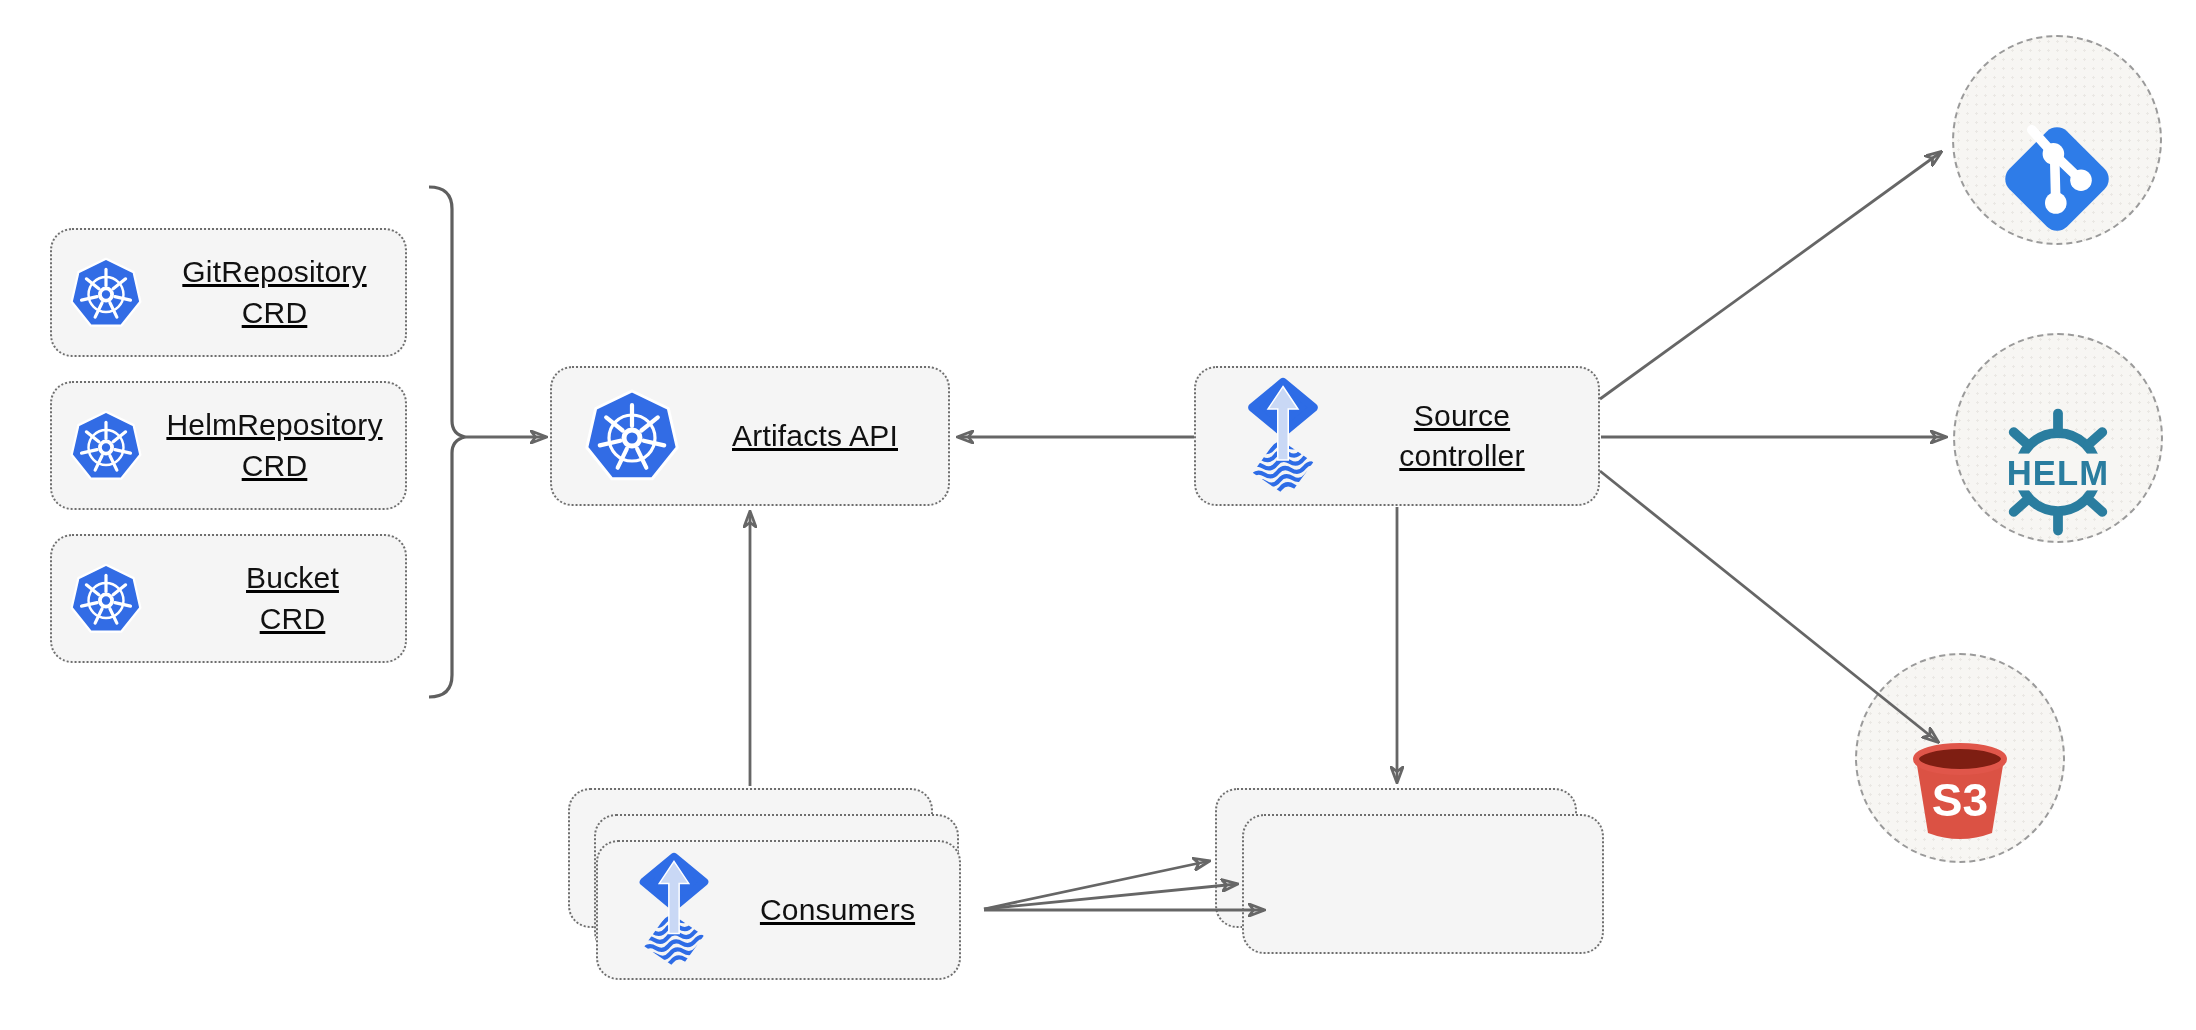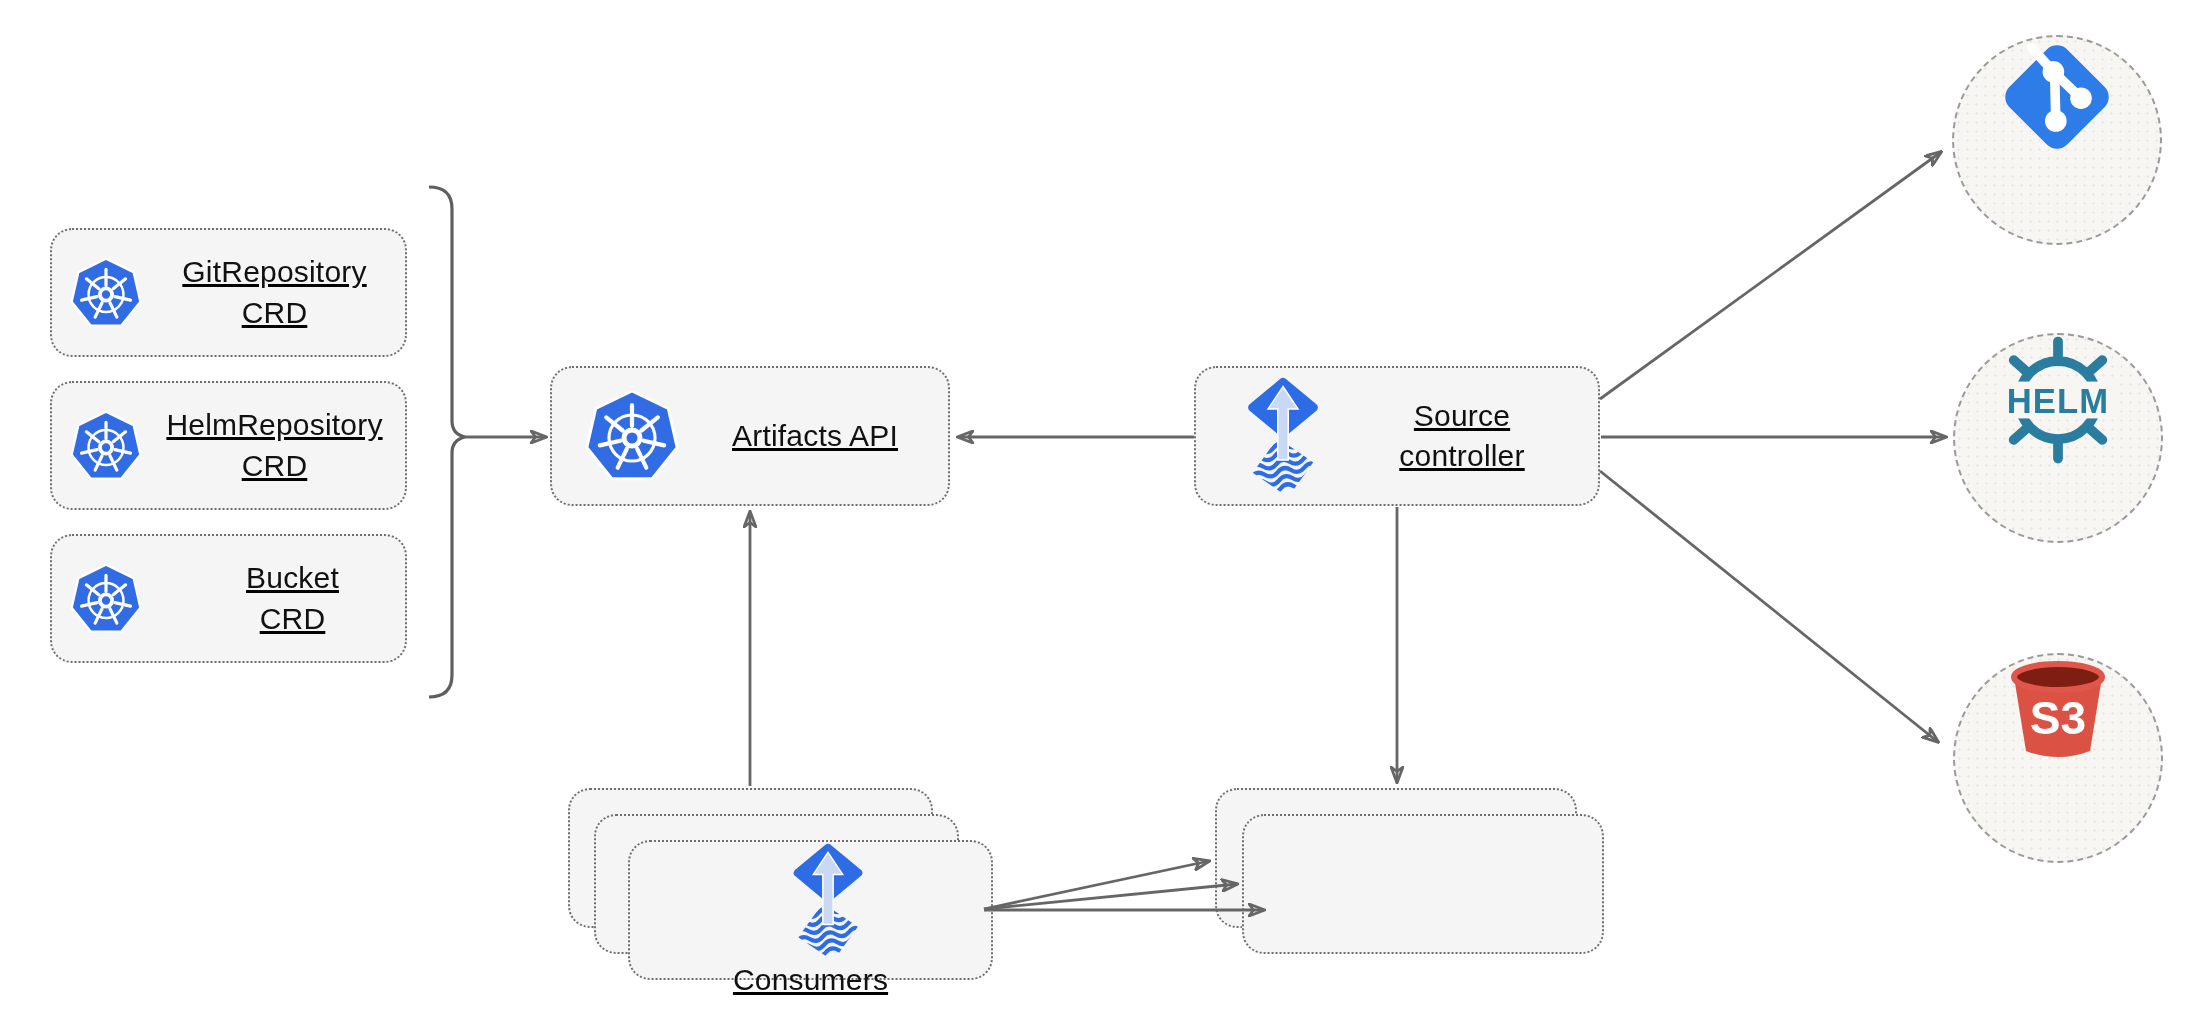--- a/index.html
+++ b/index.html
@@ -32,21 +32,21 @@
   
   .ext-circle{
     position:absolute;
     width:210px;height:210px;
     border-radius:50%;
     border:2.5px dashed #9a9a9a;
     background-color:#f7f6f3;
     background-image:radial-gradient(#eae8e4 1.2px, transparent 1.4px);
     background-size:9px 9px;
     box-sizing:border-box;
-    display:flex;align-items:flex-start;justify-content:center;text-decoration:underline;
+    display:flex;align-items:flex-end;justify-content:center;text-decoration:underline;
   }
 
   svg.edges{
     position:absolute;left:0;top:0;width:2196px;height:1030px;
     pointer-events:none;
   }
   svg.edges path, svg.edges line{stroke:#666666;stroke-width:2.8;fill:none;}
   svg.edges .bracket{stroke:#5f5f5f;stroke-width:3.2;}
 </style>
 </head>
@@ -158,21 +158,21 @@
         </g>
         <path d="M50,14 L70,44 L57,44 L57,112 L43,112 L43,44 L30,44 Z" fill="#c9d8f5" stroke="#ffffff" stroke-width="2"></path>
       </svg>
     </span>
     <span class="label">Source
 controller</span>
   </div>
 
   <div class="node ghost" style="left:568px;top:788px;width:365px;height:140px;"></div>
   <div class="node ghost" style="left:594px;top:814px;width:365px;height:140px;"></div>
-  <div class="node" style="left:628px;top:840px;width:365px;height:140px;flex-direction:column;">
+  <div class="node" style="left:596px;top:840px;width:365px;height:140px;">
     <span class="icon-wrap" style="margin-left:34px;">
       <svg width="84" height="118" viewBox="0 0 100 160">
         <defs>
           <clipPath id="fluxwave2">
               <polygon points="50,82 91,122 50,162 9,122"></polygon>
             </clipPath>
         </defs>
         <polygon points="50,8 91,42 50,76 9,42" fill="#2e6ce6" stroke="#2e6ce6" stroke-width="11" stroke-linejoin="round"></polygon>
         <g clip-path="url(#fluxwave2)" transform="rotate(-10 50 122)">
           <g stroke="#2e6ce6" stroke-width="5.5" fill="none" stroke-linecap="round">
@@ -220,21 +220,21 @@
           <line x1="60" y1="98" x2="60" y2="114"></line>
           <line x1="88.2" y1="85.4" x2="100.9" y2="96.8"></line>
           <line x1="31.8" y1="85.4" x2="19.1" y2="96.8"></line>
         </g>
         <rect x="4" y="43" width="112" height="34" fill="#f7f6f3"></rect>
         <text x="60" y="72" text-anchor="middle" font-family="Liberation Sans, sans-serif" font-size="32" font-weight="bold" letter-spacing="1" fill="#2a7d9f">HELM</text>
       </svg>
     </span>
   </div>
 
-  <div class="ext-circle" style="left:1953px;top:653px;">
+  <div class="ext-circle" style="left:1855px;top:653px;">
     <span>
       <svg width="120" height="120" viewBox="0 0 120 120">
         <path d="M16,22 L104,22 L92,96 Q60,108 28,96 Z" fill="#db5244"></path>
         <ellipse cx="60" cy="22" rx="44" ry="13" fill="#7e1e12" stroke="#e0564a" stroke-width="6"></ellipse>
         <text x="60" y="79" text-anchor="middle" font-family="Liberation Sans, sans-serif" font-size="46" font-weight="bold" fill="#ffffff">S3</text>
       </svg>
     </span>
   </div>
 
   <svg class="edges">

